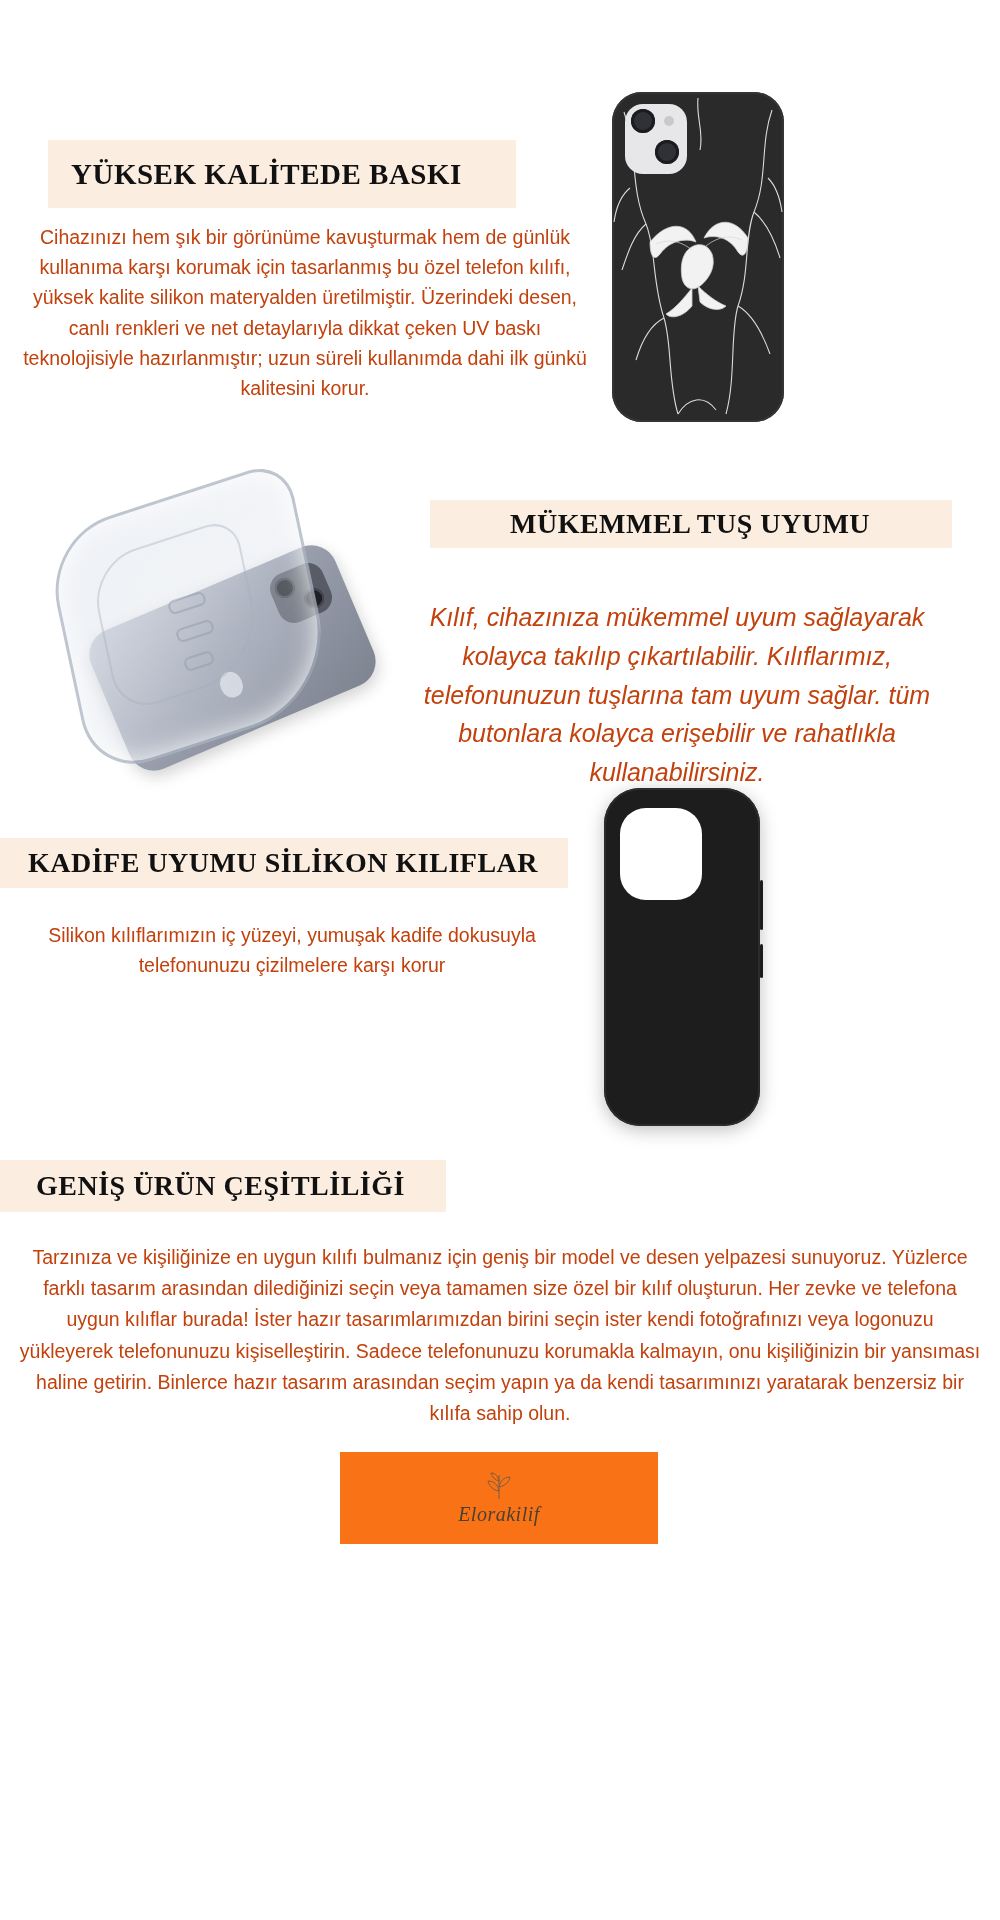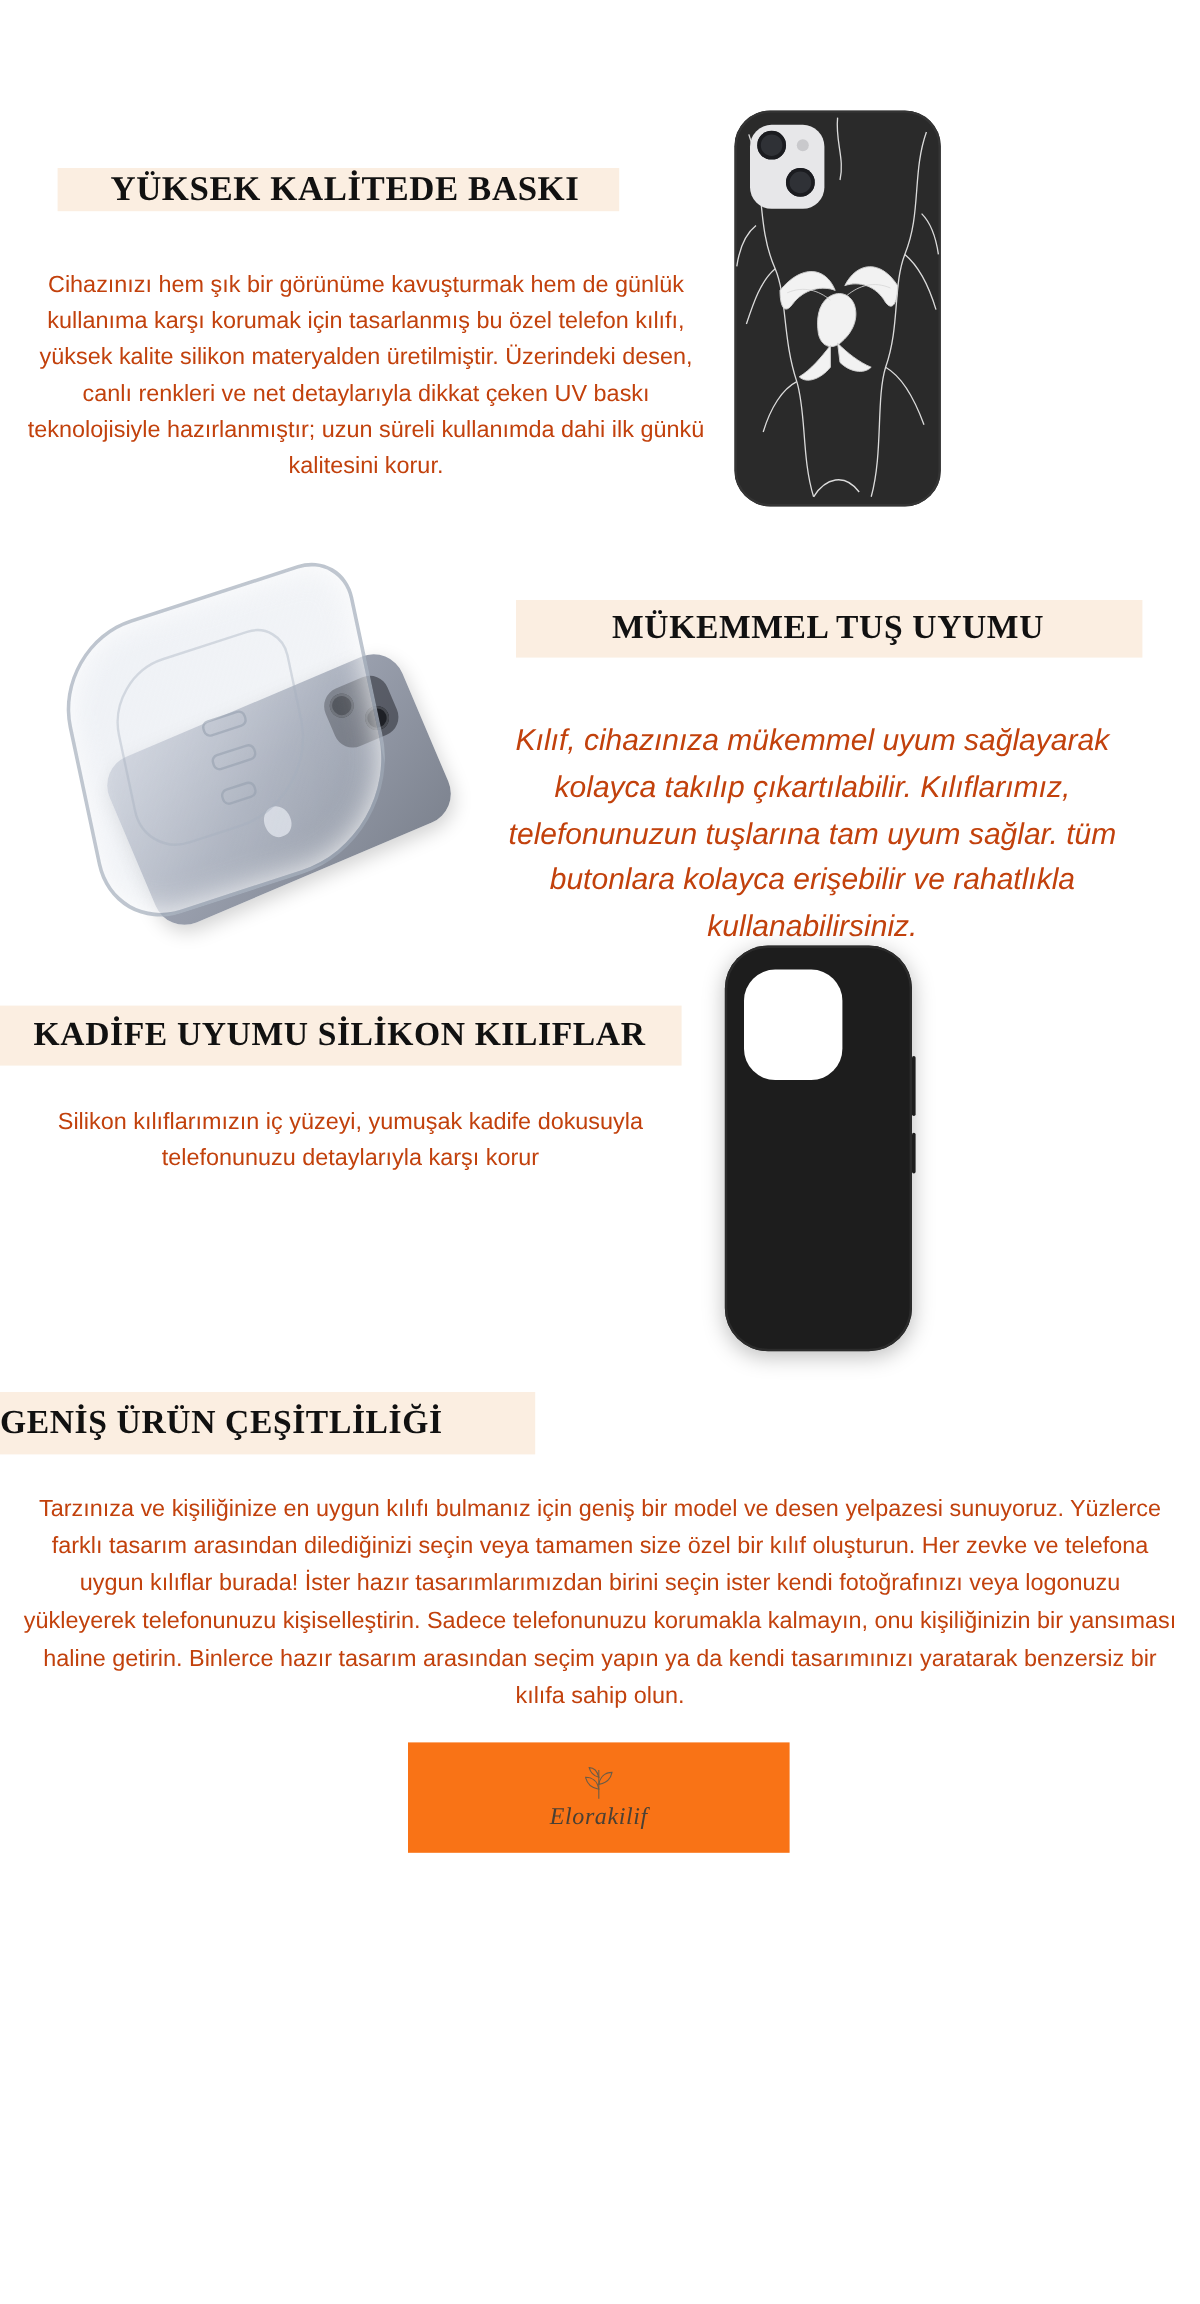--- a/index.html
+++ b/index.html
@@ -44,22 +44,22 @@
     color: #c2410c;
     line-height: 1.55;
     text-align: center;
   }
 
   
   #sec1-band {
     left: 48px;
     top: 140px;
     width: 468px;
-    height: 36px;
-    padding-left: 44px;
+    height: 68px;
+    padding-left: 23px;
   }
   #sec1-band .heading-text { font-size: 29px; }
   #sec1-text {
     left: 22px;
     top: 222px;
     width: 566px;
     font-size: 19.5px;
   }
 
   
@@ -257,20 +257,21 @@
     background: #ffffff;
     border-radius: 26px;
   }
 
   
   #sec4-band {
     left: 0px;
     top: 1160px;
     width: 446px;
     height: 52px;
+    padding-left: 36px;
   }
   #sec4-band .heading-text { font-size: 28px; }
   #sec4-text {
     left: 18px;
     top: 1242px;
     width: 964px;
     font-size: 19.5px;
     line-height: 1.6;
   }
 
@@ -365,21 +366,21 @@
   </div>
 
   <div class="heading-band" id="sec2-band">
     <span class="heading-text">MÜKEMMEL TUŞ UYUMU</span>
   </div>
   <div class="body-text" id="sec2-text">Kılıf, cihazınıza mükemmel uyum sağlayarak kolayca takılıp çıkartılabilir. Kılıflarımız, telefonunuzun tuşlarına tam uyum sağlar. tüm butonlara kolayca erişebilir ve rahatlıkla kullanabilirsiniz.</div>
 
   <div class="heading-band" id="sec3-band">
     <span class="heading-text">KADİFE UYUMU SİLİKON KILIFLAR</span>
   </div>
-  <div class="body-text" id="sec3-text">Silikon kılıflarımızın iç yüzeyi, yumuşak kadife dokusuyla telefonunuzu detaylarıyla karşı korur</div>
+  <div class="body-text" id="sec3-text">Silikon kılıflarımızın iç yüzeyi, yumuşak kadife dokusuyla telefonunuzu çizilmelere karşı korur</div>
 
   <div id="phone3-wrap">
     <div class="phone-body matte">
       <div class="cam-cut"></div>
     </div>
     <div class="btn-side" style="top:92px;height:50px;background:#1d1d1d;"></div>
     <div class="btn-side" style="top:156px;height:34px;background:#1d1d1d;"></div>
   </div>
 
   <div class="heading-band" id="sec4-band">

